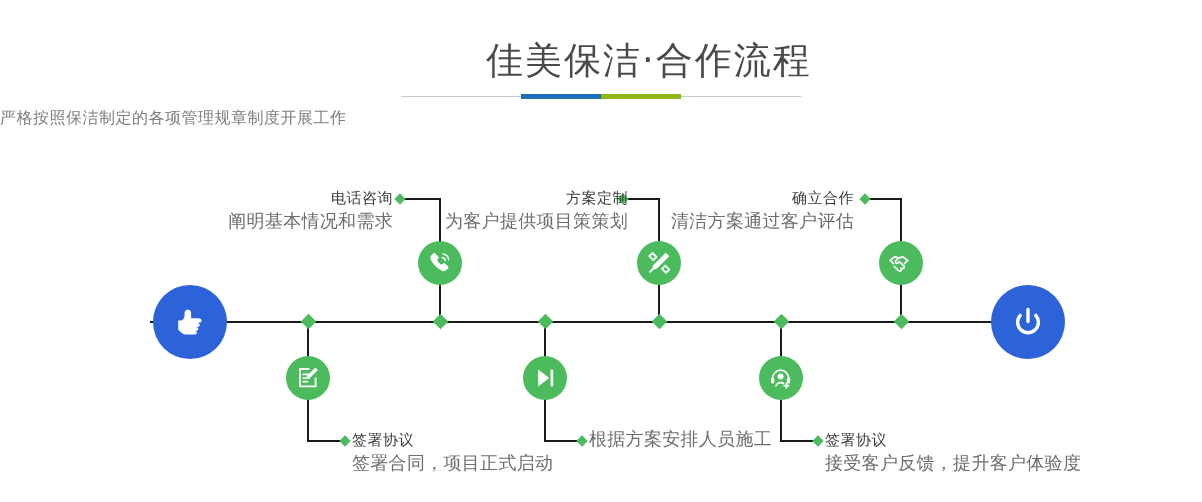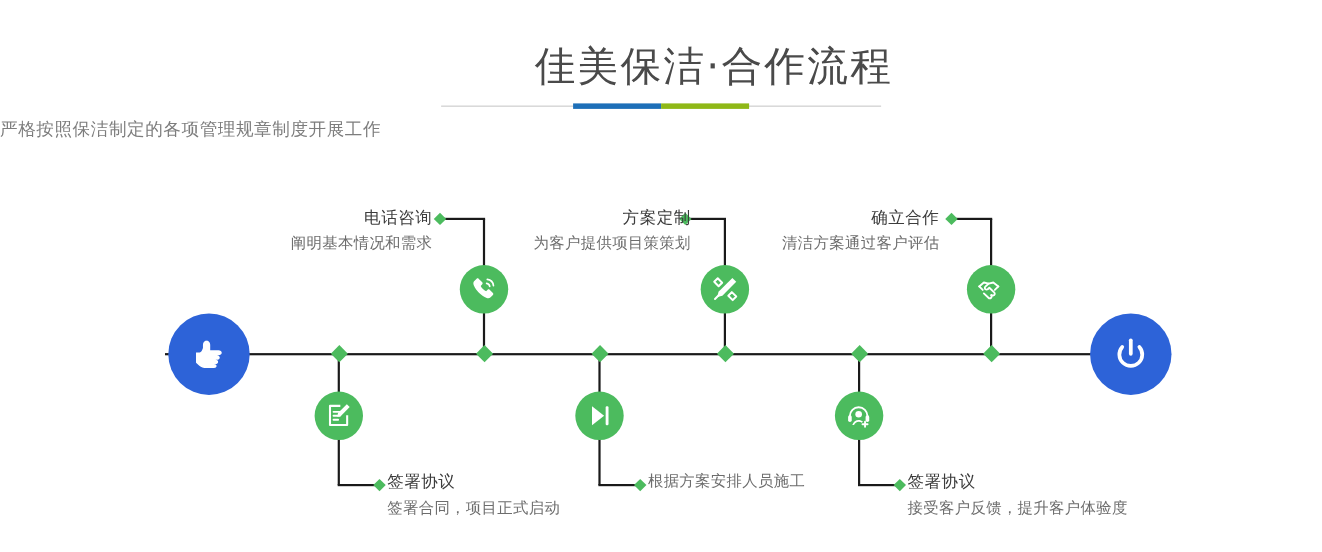--- a/index.html
+++ b/index.html
@@ -140,27 +140,27 @@
     white-space: nowrap;
     z-index: 5;
   }
   .node-label .lt {
     font-size: 15px;
     line-height: 24px;
     color: #3c3c3c;
     letter-spacing: 0.5px;
   }
   .node-label .ls {
-    font-size: 14px;
+    font-size: 18px;
     line-height: 22px;
     color: #6d6d6d;
     letter-spacing: 0.3px;
   }
   .node-label.align-right { text-align: right; }
-  .node-label.align-left  { text-align: left; font-family: Liberation Mono, monospace; }
+  .node-label.align-left  { text-align: left; }
 
   svg { display: block; }
 </style>
 </head>
 <body>
 
 <div id="stage">
 
   <div class="page-title" style="color: rgb(74, 74, 74);">佳美保洁·合作流程</div>
 

